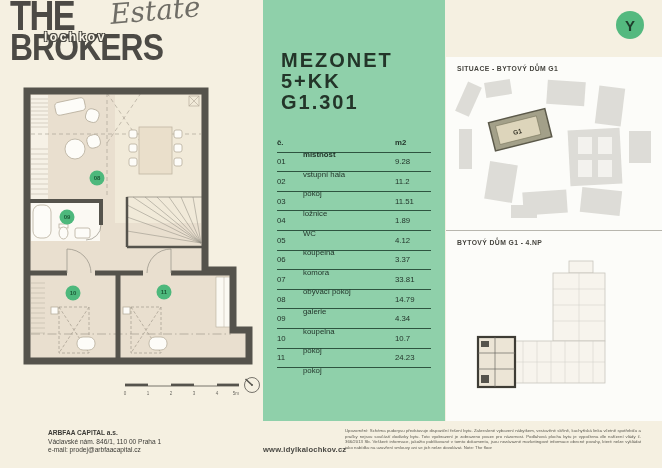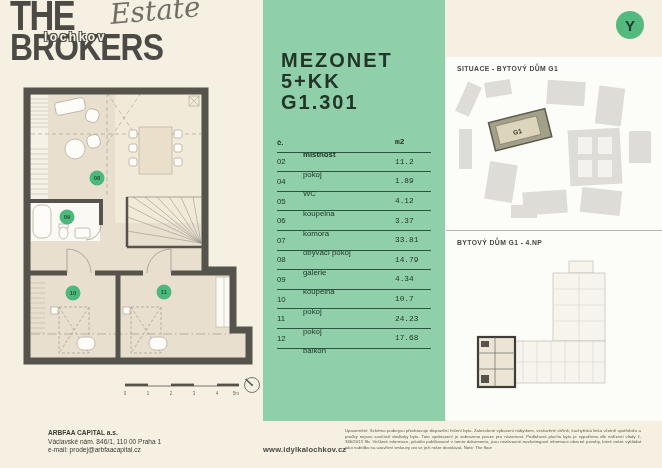--- a/index.html
+++ b/index.html
@@ -39,21 +39,21 @@
 
   
   .green-panel{position:absolute;left:263px;top:0;width:182px;height:421px;background:#8fd0aa;}
   .unit-title{position:absolute;left:18px;top:50px;font-size:20px;font-weight:bold;letter-spacing:2px;color:#233529;line-height:21px;}
   .room-table{position:absolute;left:14px;top:133px;width:154px;color:#23362b;font-size:7.8px;}
   .trow{display:flex;align-items:center;height:18.6px;border-top:1px solid #2e5440;}
   .trow.head{border-top:none;font-weight:bold;}
   .trow:last-child{border-bottom:1px solid #2e5440;}
   .c-no{width:26px;}
   .c-room{flex:1;margin-top:25px;}
-  .c-area{width:36px;font-family:Liberation Mono, monospace;}
+  .c-area{width:36px;}
   .trow.sum .c-room,.trow.sum .c-area{font-weight:bold;}
 
   
   .y-badge{position:absolute;left:616px;top:11px;width:28px;height:28px;border-radius:50%;background:#54b97f;color:#1e3c2b;font-size:15px;font-weight:bold;display:flex;align-items:center;justify-content:center;}
   .panel{position:absolute;left:446px;width:216px;background:#fcfcf9;}
   .panel1{top:57px;height:173px;}
   .panel2{top:231px;height:190px;}
   .panel-title{position:absolute;left:11px;top:8px;font-size:6.8px;font-weight:bold;color:#45443e;letter-spacing:.4px;}
   .panel-divider{position:absolute;left:446px;top:230px;width:216px;height:1px;background:#b8b6ae;}
   svg.map{position:absolute;left:5px;top:22px;width:205px;height:148px;}
@@ -187,25 +187,35 @@
     <div>MEZONET 5+KK</div>
     <div>G1.301</div>
   </div>
   <div class="room-table">
     <div class="trow head">
       <div class="c-no">č.</div>
       <div class="c-room">místnost</div>
       <div class="c-area">m2</div>
     </div>
     <div class="trow">
+      <div class="c-no">01</div>
+      <div class="c-room">vstupní hala</div>
+      <div class="c-area">9.28</div>
+    </div>
+    <div class="trow">
       <div class="c-no">02</div>
       <div class="c-room">pokoj</div>
       <div class="c-area">11.2</div>
     </div>
     <div class="trow">
+      <div class="c-no">03</div>
+      <div class="c-room">ložnice</div>
+      <div class="c-area">11.51</div>
+    </div>
+    <div class="trow">
       <div class="c-no">04</div>
       <div class="c-room">WC</div>
       <div class="c-area">1.89</div>
     </div>
     <div class="trow">
       <div class="c-no">05</div>
       <div class="c-room">koupelna</div>
       <div class="c-area">4.12</div>
     </div>
     <div class="trow">
@@ -230,25 +240,20 @@
     </div>
     <div class="trow">
       <div class="c-no">10</div>
       <div class="c-room">pokoj</div>
       <div class="c-area">10.7</div>
     </div>
     <div class="trow">
       <div class="c-no">11</div>
       <div class="c-room">pokoj</div>
       <div class="c-area">24.23</div>
-    </div>
-    <div class="trow">
-      <div class="c-no">12</div>
-      <div class="c-room">balkon</div>
-      <div class="c-area">17.68</div>
     </div>
   </div>
 </div>
 
 <div class="y-badge">
   <span>Y</span>
 </div>
 
 <div class="panel panel1">
   <div class="panel-title">SITUACE - BYTOVÝ DŮM G1</div>

